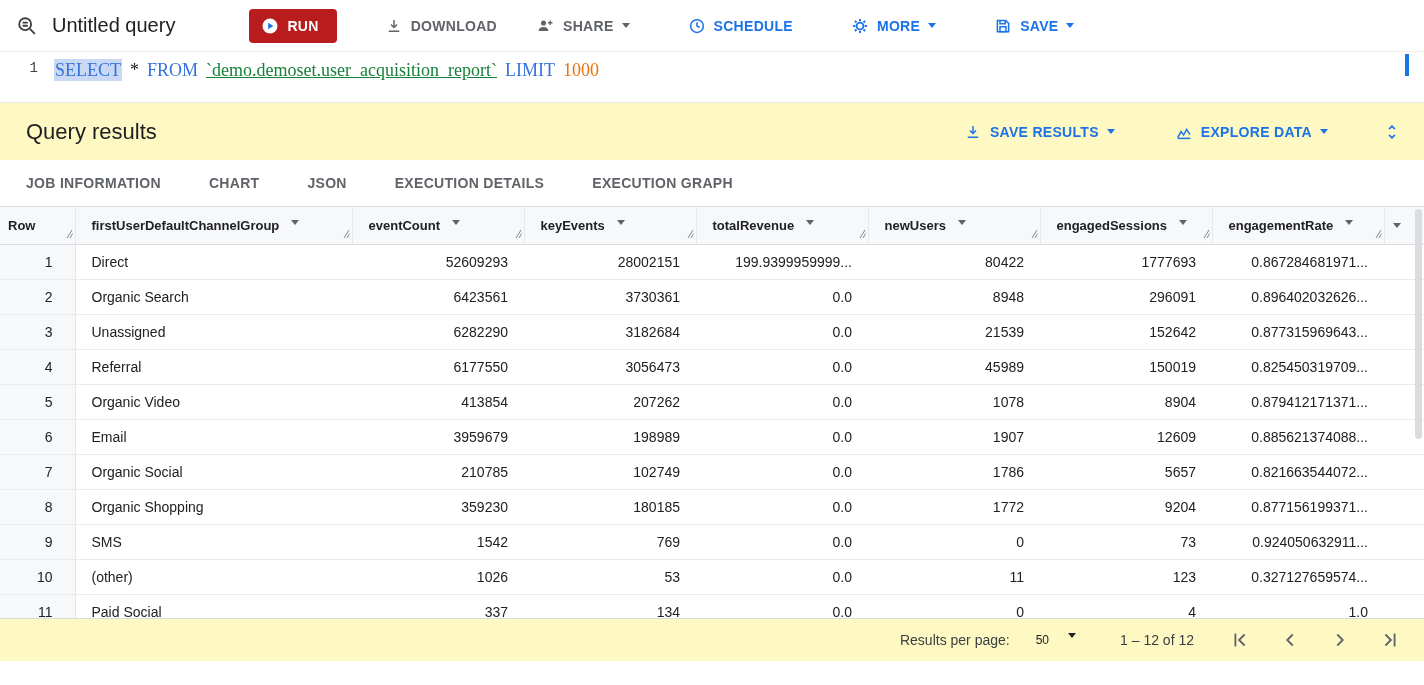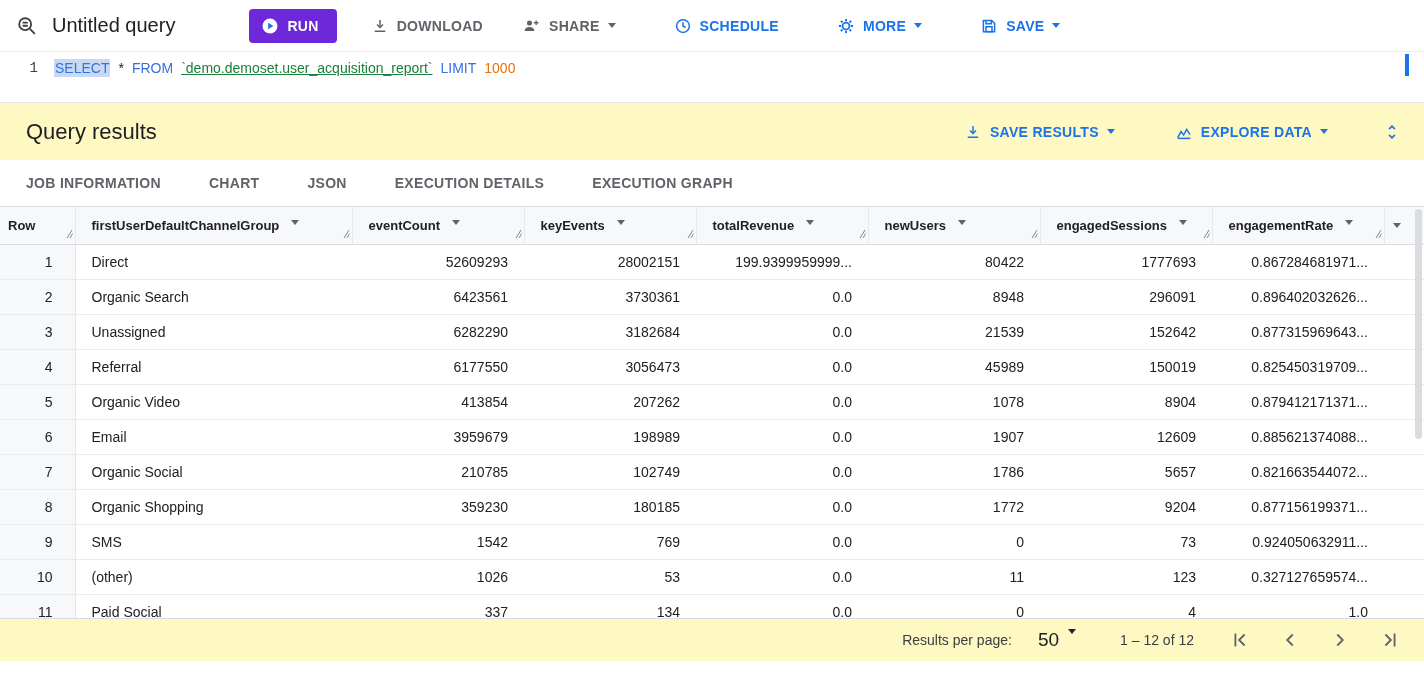--- a/index.html
+++ b/index.html
@@ -7,31 +7,31 @@
   body{font-family:"Liberation Sans",sans-serif;color:#202124}
   .app{width:1424px;height:685px;overflow:hidden;position:relative;background:#fff}
 
   
   .toolbar{height:52px;display:flex;align-items:center;padding:0 16px;border-bottom:1px solid #eceef0;background:#fff}
   .q-icon{margin-right:14px;display:flex;align-items:center}
   .page-title{font-size:20px;font-weight:500;color:#202124;margin-right:74px;white-space:nowrap}
   .btn{display:inline-flex;align-items:center;gap:8px;font-size:14px;font-weight:700;letter-spacing:.3px;
        border:none;background:none;cursor:pointer;padding:8px 12px;border-radius:4px;white-space:nowrap;
        font-family:"Liberation Sans",sans-serif}
-  .btn-run{background:#6d28d9;color:#fff;padding:8px 18px 8px 12px;margin-right:22px}
+  .btn-run{background:#b91c1c;color:#fff;padding:8px 18px 8px 12px;margin-right:36px}
   .btn-gray{color:#5f6368}
   .btn-blue{color:#1a73e8}
   .ml-lg{margin-left:34px}
   .ml-md{margin-left:14px}
   .arrow{display:inline-block;width:0;height:0;border-left:4px solid transparent;border-right:4px solid transparent;border-top:5px solid currentColor}
 
   
   .editor{display:flex;height:50px;position:relative;background:#fff}
   .gutter{width:54px;flex:0 0 54px;text-align:right;padding:8px 16px 0 0;font-family:"Liberation Mono",monospace;font-size:14px;color:#3c4043}
-  .code{font-family:Liberation Sans, sans-serif;font-size:14px;padding-top:8px;white-space:nowrap}
+  .code{font-family:Liberation Serif, serif;font-size:18px;padding-top:8px;white-space:nowrap}
   .code span{margin-right:8px}
   .tok-select{color:#3572dd;background:#c9d9f3;padding:1px 1px}
   .tok-kw{color:#3572dd}
   .tok-plain{color:#202124}
   .tok-table{color:#188038;text-decoration:underline}
   .tok-num{color:#e8710a}
   .editor-scrollthumb{position:absolute;right:15px;top:2px;width:4px;height:22px;background:#1a73e8}
 
   
   .status{height:24px;display:flex;align-items:center;justify-content:flex-end;padding-right:6px;font-size:13px;color:#5f6368;position:relative;background:#fff}
@@ -67,21 +67,21 @@
   td.row-num{background:#f6f8fa;text-align:right;padding-right:22px;border-right:1px solid #e5e8eb}
   td.cell-text{text-align:left}
   td.cell-num{text-align:right}
   td.cell-sliver{padding:0;background:#fff}
   .v-scroll{position:absolute;right:2px;top:0;bottom:0;width:7px}
   .v-thumb{width:7px;height:230px;background:#dadce0;border-radius:4px;margin-top:2px}
 
   
   .footer{height:43px;border-top:1px solid #dadce0;display:flex;align-items:center;justify-content:flex-end;padding-right:20px;background:#fef9c3}
   .rpp-label{font-size:14px;color:#3c4043;margin-right:26px}
-  .page-size{display:flex;gap:9px;font-size:19px;color:#202124;cursor:pointer;margin-right:44px}
+  .page-size{display:flex;gap:19px;font-size:12px;color:#202124;cursor:pointer;margin-right:44px}
   .range{font-size:14px;color:#3c4043;margin-right:32px}
   .pager{display:flex;gap:22px}
   .pg-btn{width:28px;height:28px;display:flex;align-items:center;justify-content:center;background:none;border:none;color:#5f6368;cursor:pointer;padding:0}
 </style>
 </head>
 <body>
 
 <div class="app">
 
   <div class="toolbar">

